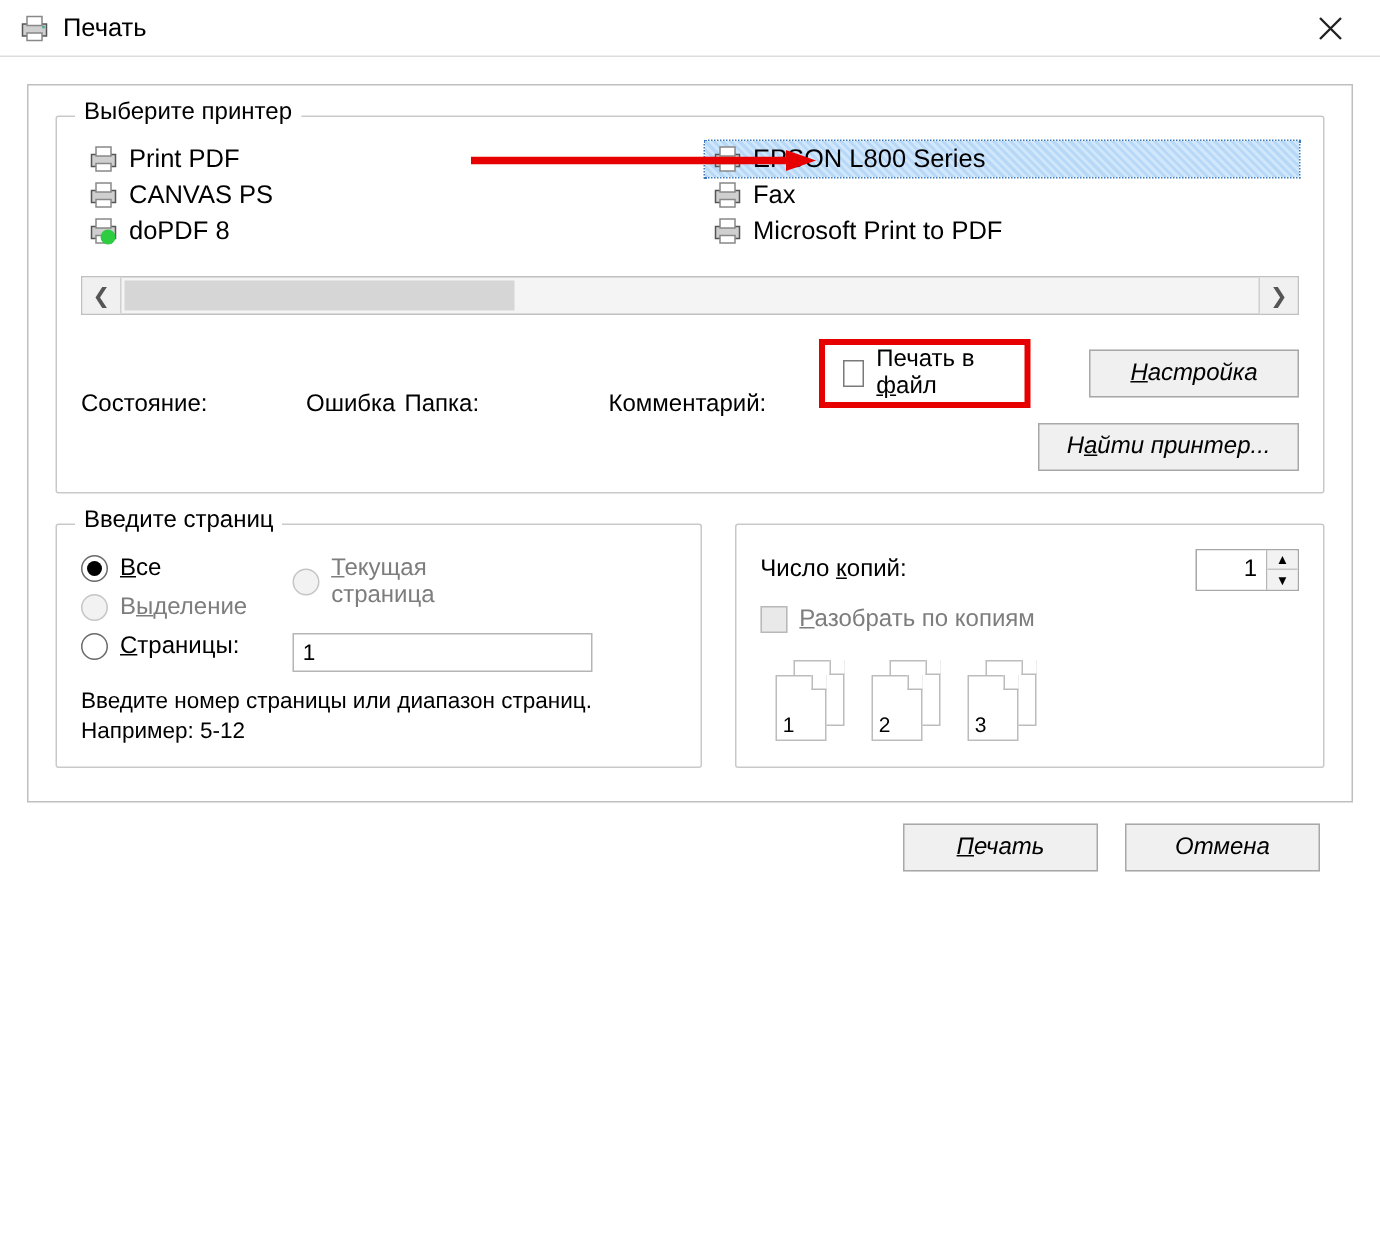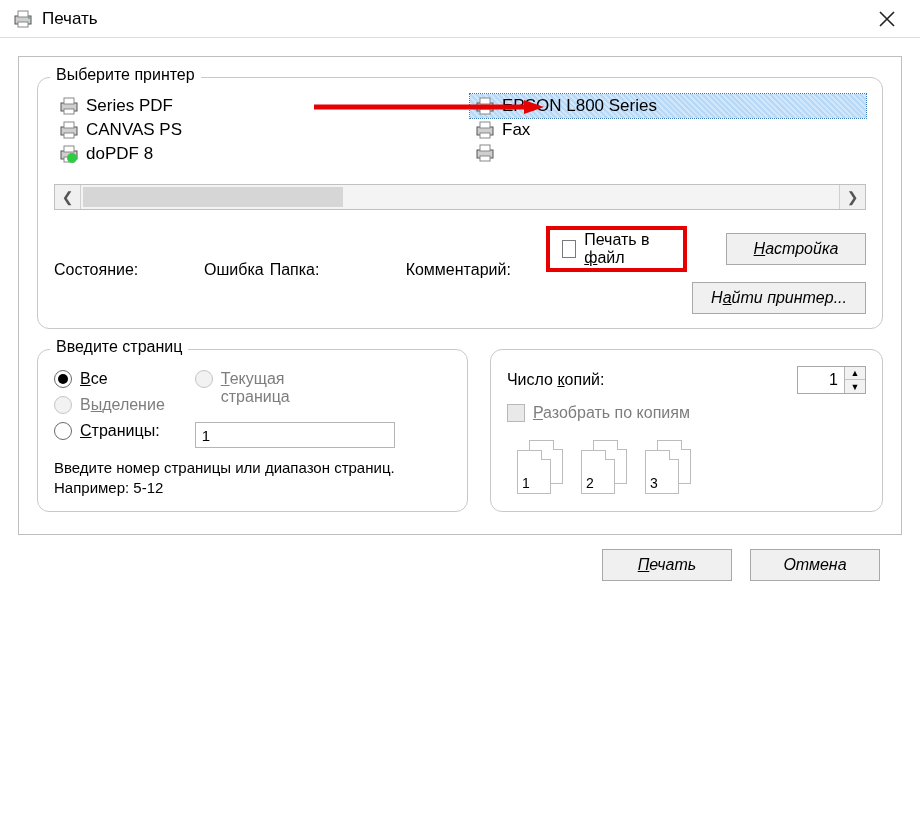--- a/index.html
+++ b/index.html
@@ -49,21 +49,21 @@
     background: #fff;
     font-size: 16px;
   }
   .tabpanel {
     border: 1px solid #bfbfbf;
     padding: 20px 18px 22px 18px;
     background: #fff;
   }
   .groupbox {
     border: 1px solid #c9c9c9;
-    border-radius: 12px;
+    border-radius: 2px;
     padding: 16px 16px 14px 16px;
     margin-bottom: 20px;
     position: relative;
   }
   .groupbox > .legend {
     position: absolute;
     top: -12px;
     left: 12px;
     background: #fff;
     padding: 0 6px;
@@ -148,21 +148,21 @@
     padding: 6px 18px;
     font-size:16px;
     min-width: 140px;
     text-align:center;
     font-style:italic;
   }
   .two-groups {
     display:flex; gap:22px;
   }
   .two-groups .groupbox { flex:1; margin-bottom:0; }
-  .radio-row { display:flex; align-items:flex-start; gap:8px; padding:4px 0; }
+  .radio-row { display:flex; align-items:center; gap:8px; padding:4px 0; }
   .radio { width:18px; height:18px; border:1px solid #6a6a6a; border-radius:50%; position:relative; background:#fff; }
   .radio.checked::after { content:""; position:absolute; inset:3px; border-radius:50%; background:#000; }
   .radio.disabled { border-color:#c5c5c5; background:#f2f2f2; }
   .ul { text-decoration: underline; }
   .grey { color:#7d7d7d; }
   .pages-input {
     border:1px solid #b5b5b5; width:200px; height:26px; padding:2px 6px; font-size:15px;
   }
   .hint { font-size:15px; margin-top:10px; line-height:1.3; }
   .copies-row { display:flex; align-items:center; gap:10px; }
@@ -226,21 +226,21 @@
           <polygon points="210,0 230,7 210,14" fill="#e60000"></polygon>
         </svg>
 
         <div class="printer-col">
           <div class="printer-item">
             <span class="picon"><svg viewBox="0 0 22 18">
                   <rect x="3" y="6" width="16" height="8" fill="#cfcfcf" stroke="#555"></rect>
                   <rect x="6" y="1" width="10" height="6" fill="#fff" stroke="#888"></rect>
                   <rect x="6" y="12" width="10" height="5" fill="#fff" stroke="#888"></rect>
                 </svg></span>
-            <span>Series PDF</span>
+            <span>Print PDF</span>
           </div>
           <div class="printer-item">
             <span class="picon"><svg viewBox="0 0 22 18">
                   <rect x="3" y="6" width="16" height="8" fill="#cfcfcf" stroke="#555"></rect>
                   <rect x="6" y="1" width="10" height="6" fill="#fff" stroke="#888"></rect>
                   <rect x="6" y="12" width="10" height="5" fill="#fff" stroke="#888"></rect>
                 </svg></span>
             <span>CANVAS PS</span>
           </div>
           <div class="printer-item" style="position:relative;">
@@ -270,20 +270,21 @@
                   <rect x="6" y="12" width="10" height="5" fill="#fff" stroke="#888"></rect>
                 </svg></span>
             <span>Fax</span>
           </div>
           <div class="printer-item">
             <span class="picon"><svg viewBox="0 0 22 18">
                   <rect x="3" y="6" width="16" height="8" fill="#cfcfcf" stroke="#555"></rect>
                   <rect x="6" y="1" width="10" height="6" fill="#fff" stroke="#888"></rect>
                   <rect x="6" y="12" width="10" height="5" fill="#fff" stroke="#888"></rect>
                 </svg></span>
+            <span>Microsoft Print to PDF</span>
           </div>
         </div>
       </div>
 
       <div class="scroll-track">
         <div class="scroll-btn left">❮</div>
         <div class="scroll-thumb"></div>
         <div class="scroll-rest"></div>
         <div class="scroll-btn right">❯</div>
       </div>

